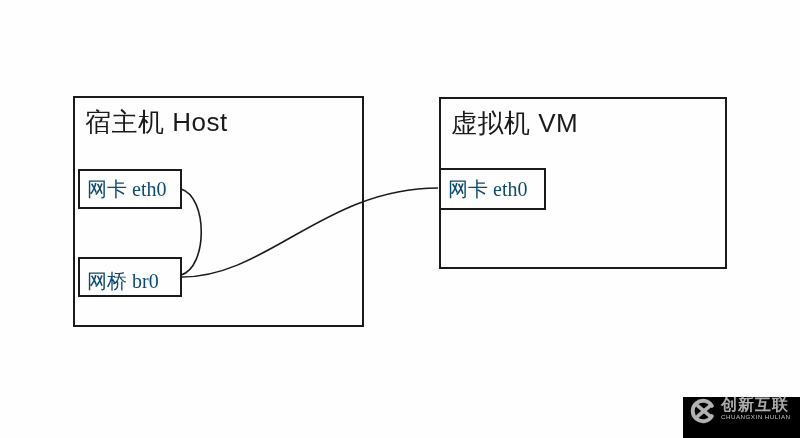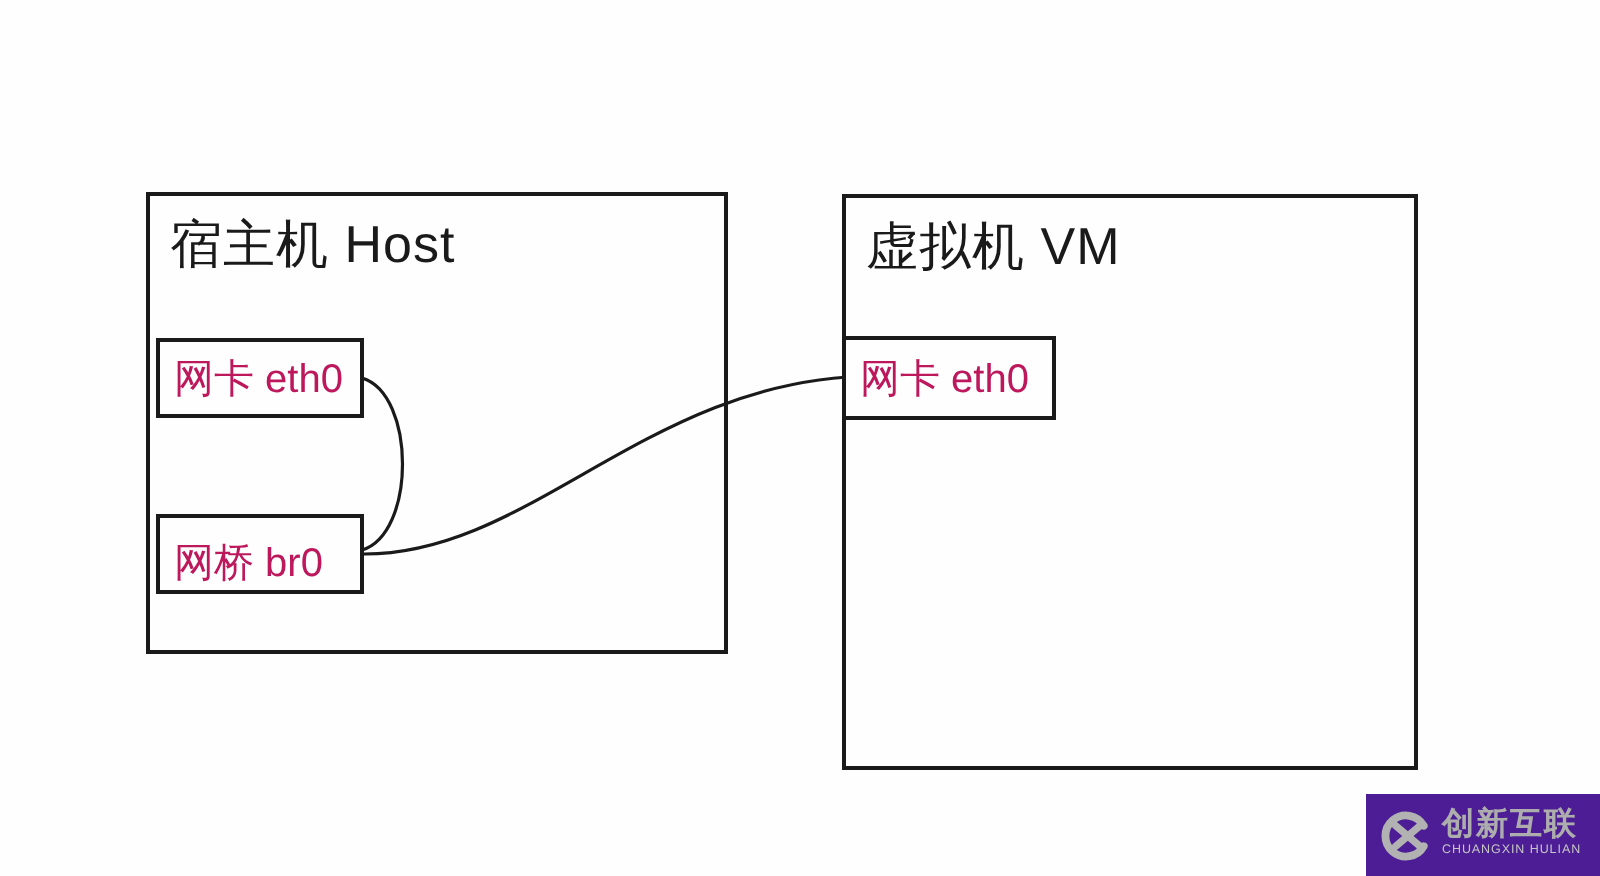--- a/index.html
+++ b/index.html
@@ -21,53 +21,54 @@
     width: 800px; height: 438px;
     pointer-events: none;
   }
   .outer-box {
     position: absolute;
     border: 2px solid #1a1a1a;
     background: transparent;
     box-sizing: border-box;
   }
   .outer-box.host { left: 73px; top: 96px; width: 291px; height: 231px; }
-  .outer-box.vm   { left: 421px; top: 97px; width: 288px; height: 288px; }
+  .outer-box.vm   { left: 439px; top: 97px; width: 288px; height: 172px; }
   .box-title {
     position: absolute;
     left: 10px; top: 7px;
     font-size: 26px;
     color: #1a1a1a;
     letter-spacing: 0.5px;
     white-space: nowrap;
     text-align: right;
   }
   .node {
     position: absolute;
     box-sizing: border-box;
     border: 2px solid #1a1a1a;
     background: #fefefe;
     display: flex;
     align-items: center;
     padding-left: 7px;
     font-size: 20px;
-    color: #be185d;
+    color: #0c4a6e;
     white-space: nowrap;
+    font-family: Liberation Serif, serif;
   }
   .node.host-eth0 { left: 3px;  top: 71px;  width: 104px; height: 40px; }
   .node.host-br0  { left: 3px;  top: 159px; width: 104px; height: 40px; align-items: flex-end; }
   .node.vm-eth0   { left: -2px; top: 69px;  width: 107px; height: 42px; }
 
   .watermark {
     position: absolute;
     right: 0; bottom: 0;
     width: 117px; height: 41px;
-    background: #4c1d95;
+    background: #000000;
     display: flex;
-    align-items: center;
+    align-items: flex-start;
     gap: 4px;
     padding-left: 6px;
     box-sizing: border-box;
   }
   .wm-icon { flex: 0 0 auto; }
   .wm-text { display: flex; flex-direction: column; line-height: 1; }
   .wm-brand {
     font-size: 16px;
     font-weight: bold;
     color: #adadad;

